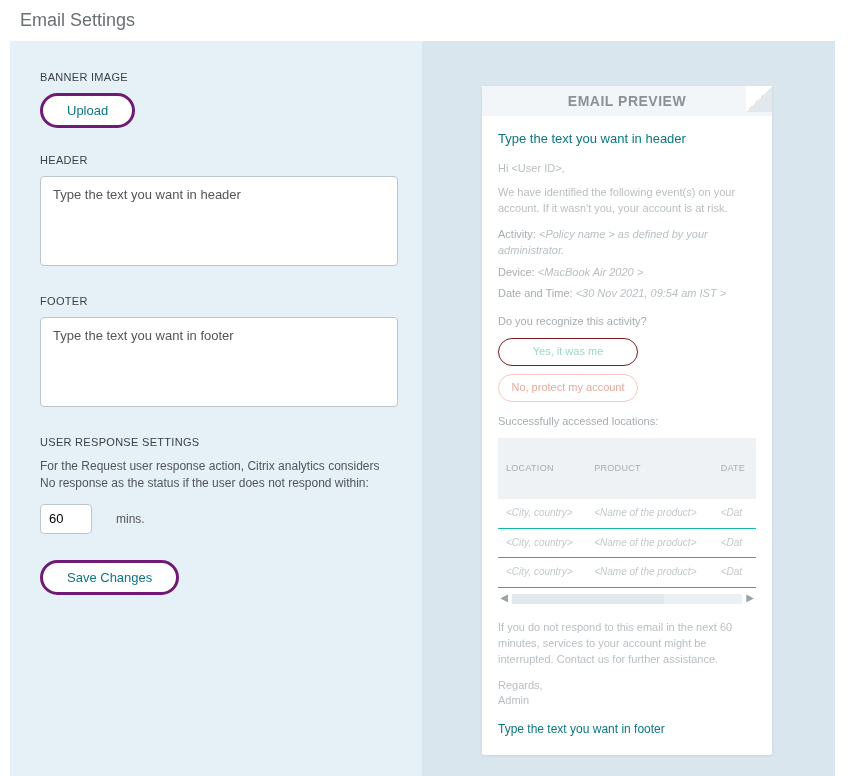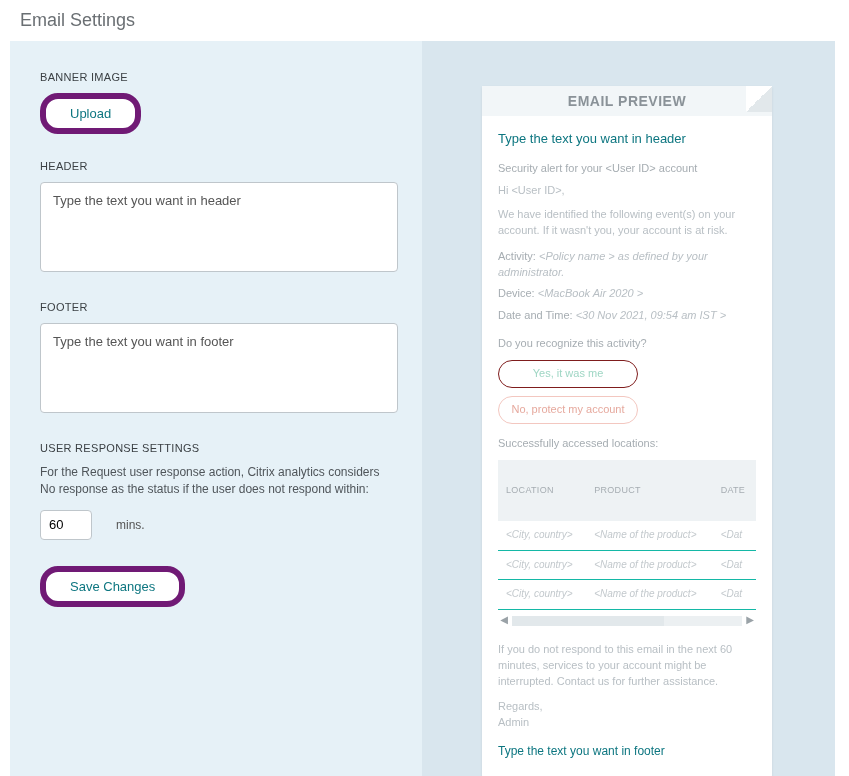--- a/index.html
+++ b/index.html
@@ -48,21 +48,21 @@
   }
   .section-label {
     font-size: 11px;
     letter-spacing: 0.3px;
     color: #3b4044;
     margin-bottom: 10px;
     text-transform: uppercase;
   }
   .btn-outline {
     display: inline-block;
-    border: 6px solid #701a75;
+    border: 3px solid #701a75;
     color: #0d7680;
     background: #fff;
     border-radius: 18px;
     padding: 7px 24px;
     font-size: 13px;
     cursor: pointer;
   }
   .section { margin-bottom: 26px; }
   textarea.big {
     width: 358px;
@@ -200,21 +200,20 @@
   <div class="right-panel">
     <div class="notch"></div>
 
     <div class="preview-card">
       <div class="preview-head">EMAIL PREVIEW</div>
       <div class="fold"></div>
 
       <div class="pv-body">
         <div class="pv-accent">Type the text you want in header</div>
 
-        <div class="pv-line pv-strong">Security alert for your &lt;User ID&gt; account</div>
         <div class="pv-line">Hi &lt;User ID&gt;,</div>
         <div class="pv-line" style="margin:8px 0 10px 0;">We have identified the following event(s) on your account. If it wasn't you, your account is at risk.</div>
 
         <div class="pv-line">
           <span class="pv-strong">Activity:</span>
           <span style="font-style:italic;">&lt;Policy name &gt; as defined by your administrator.</span>
         </div>
         <div class="pv-line">
           <span class="pv-strong">Device:</span>
           <span style="font-style:italic;">&lt;MacBook Air 2020 &gt;</span>

